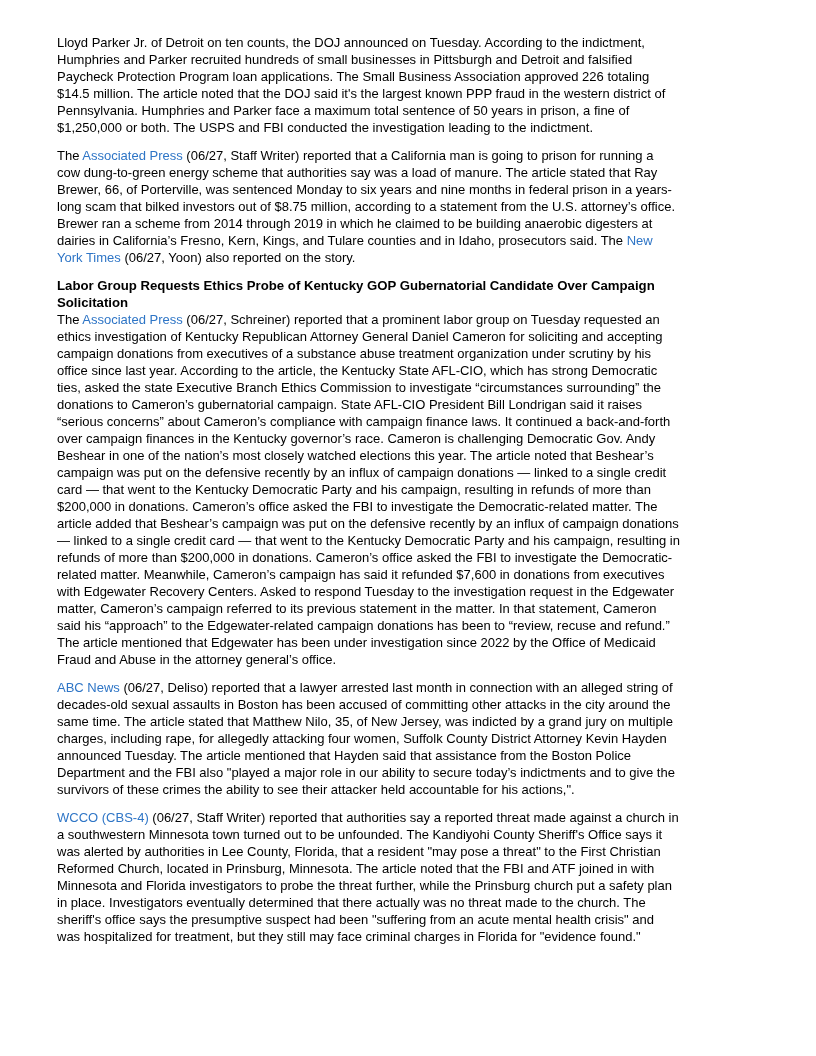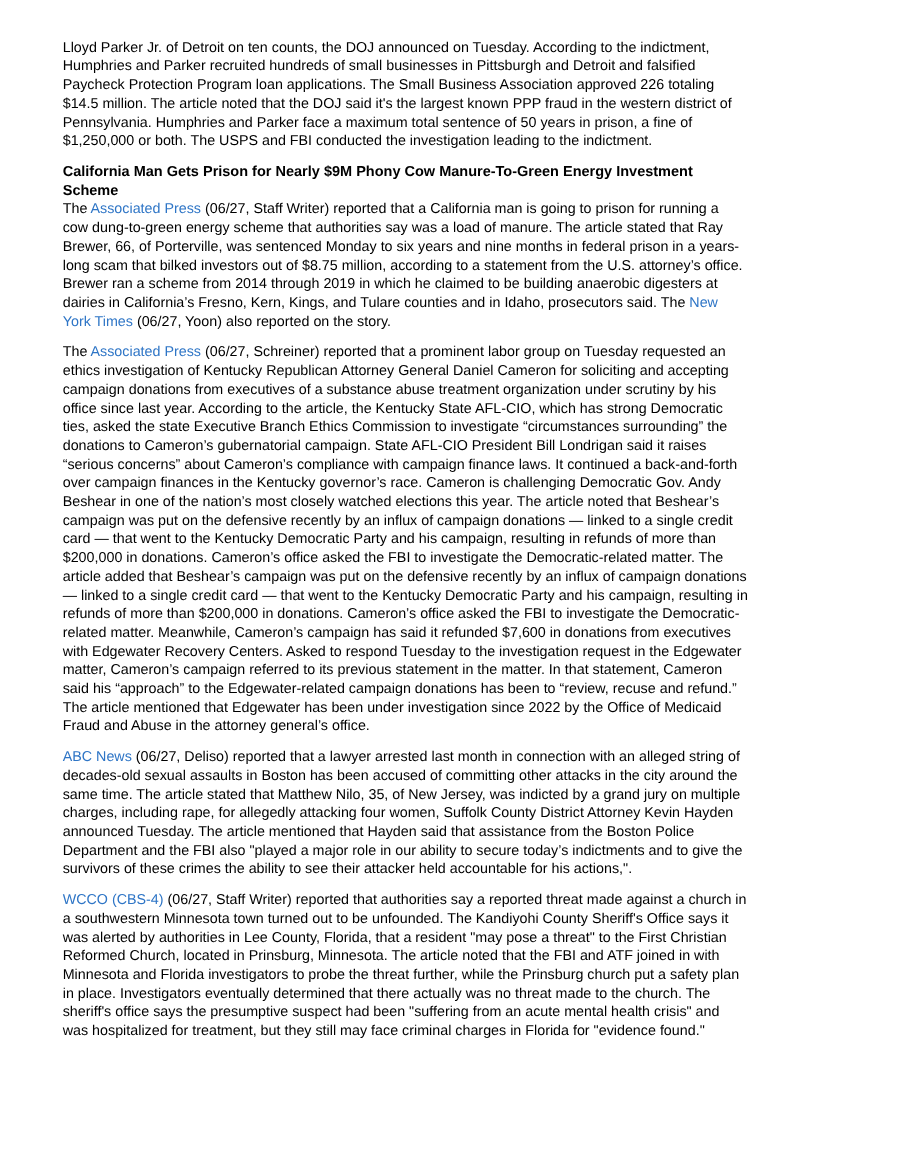--- a/index.html
+++ b/index.html
@@ -33,24 +33,24 @@
 </style>
 </head>
 <body>
 
 <div class="page">
   <div id="sections">
       <section class="article">
         <p class="body"><span>Lloyd Parker Jr. of Detroit on ten counts, the DOJ announced on Tuesday. According to the indictment, Humphries and Parker recruited hundreds of small businesses in Pittsburgh and Detroit and falsified Paycheck Protection Program loan applications. The Small Business Association approved 226 totaling $14.5 million. The article noted that the DOJ said it's the largest known PPP fraud in the western district of Pennsylvania. Humphries and Parker face a maximum total sentence of 50 years in prison, a fine of $1,250,000 or both.  The USPS and FBI conducted the investigation leading to the indictment.</span></p>
       </section>
       <section class="article">
-        <h2 class="headline">California Man Gets Prison for Nearly $9M Phony Cow Manure-To-Green Energy Investment Scheme</h2>
         <p class="body"><span>The </span><a class="src-link" href="#">Associated Press</a><span> (06/27, Staff Writer) reported that a California man is going to prison for running a cow dung-to-green energy scheme that authorities say was a load of manure. The article stated that Ray Brewer, 66, of Porterville, was sentenced Monday to six years and nine months in federal prison in a years-long scam that bilked investors out of $8.75 million, according to a statement from the U.S. attorney’s office. Brewer ran a scheme from 2014 through 2019 in which he claimed to be building anaerobic digesters at dairies in California’s Fresno, Kern, Kings, and Tulare counties and in Idaho, prosecutors said. The </span><a class="src-link" href="#">New York Times</a><span> (06/27, Yoon) also reported on the story.</span></p>
       </section>
       <section class="article">
+        <h2 class="headline">Labor Group Requests Ethics Probe of Kentucky GOP Gubernatorial Candidate Over Campaign Solicitation</h2>
         <p class="body"><span>The </span><a class="src-link" href="#">Associated Press</a><span> (06/27, Schreiner) reported that a prominent labor group on Tuesday requested an ethics investigation of Kentucky Republican Attorney General Daniel Cameron for soliciting and accepting campaign donations from executives of a substance abuse treatment organization under scrutiny by his office since last year. According to the article, the Kentucky State AFL-CIO, which has strong Democratic ties, asked the state Executive Branch Ethics Commission to investigate “circumstances surrounding” the donations to Cameron’s gubernatorial campaign. State AFL-CIO President Bill Londrigan said it raises “serious concerns” about Cameron’s compliance with campaign finance laws. It continued a back-and-forth over campaign finances in the Kentucky governor’s race. Cameron is challenging Democratic Gov. Andy Beshear in one of the nation’s most closely watched elections this year. The article noted that Beshear’s campaign was put on the defensive recently by an influx of campaign donations — linked to a single credit card — that went to the Kentucky Democratic Party and his campaign, resulting in refunds of more than $200,000 in donations. Cameron’s office asked the FBI to investigate the Democratic-related matter. The article added that Beshear’s campaign was put on the defensive recently by an influx of campaign donations — linked to a single credit card — that went to the Kentucky Democratic Party and his campaign, resulting in refunds of more than $200,000 in donations. Cameron’s office asked the FBI to investigate the Democratic-related matter. Meanwhile, Cameron’s campaign has said it refunded $7,600 in donations from executives with Edgewater Recovery Centers. Asked to respond Tuesday to the investigation request in the Edgewater matter, Cameron’s campaign referred to its previous statement in the matter. In that statement, Cameron said his “approach” to the Edgewater-related campaign donations has been to “review, recuse and refund.” The article mentioned that Edgewater has been under investigation since 2022 by the Office of Medicaid Fraud and Abuse in the attorney general’s office.</span></p>
       </section>
       <section class="article">
         <p class="body"><a class="src-link" href="#">ABC News</a><span> (06/27, Deliso) reported that a lawyer arrested last month in connection with an alleged string of decades-old sexual assaults in Boston has been accused of committing other attacks in the city around the same time. The article stated that Matthew Nilo, 35, of New Jersey, was indicted by a grand jury on multiple charges, including rape, for allegedly attacking four women, Suffolk County District Attorney Kevin Hayden announced Tuesday. The article mentioned that Hayden said that assistance from the Boston Police Department and the FBI also "played a major role in our ability to secure today’s indictments and to give the survivors of these crimes the ability to see their attacker held accountable for his actions,".</span></p>
       </section>
       <section class="article">
         <p class="body"><a class="src-link" href="#">WCCO (CBS-4)</a><span> (06/27, Staff Writer) reported that authorities say a reported threat made against a church in a southwestern Minnesota town turned out to be unfounded. The Kandiyohi County Sheriff's Office says it was alerted by authorities in Lee County, Florida, that a resident "may pose a threat" to the First Christian Reformed Church, located in Prinsburg, Minnesota. The article noted that the FBI and ATF joined in with Minnesota and Florida investigators to probe the threat further, while the Prinsburg church put a safety plan in place. Investigators eventually determined that there actually was no threat made to the church. The sheriff's office says the presumptive suspect had been "suffering from an acute mental health crisis" and was hospitalized for treatment, but they still may face criminal charges in Florida for "evidence found."</span></p>
       </section>
     </div>
 </div>

